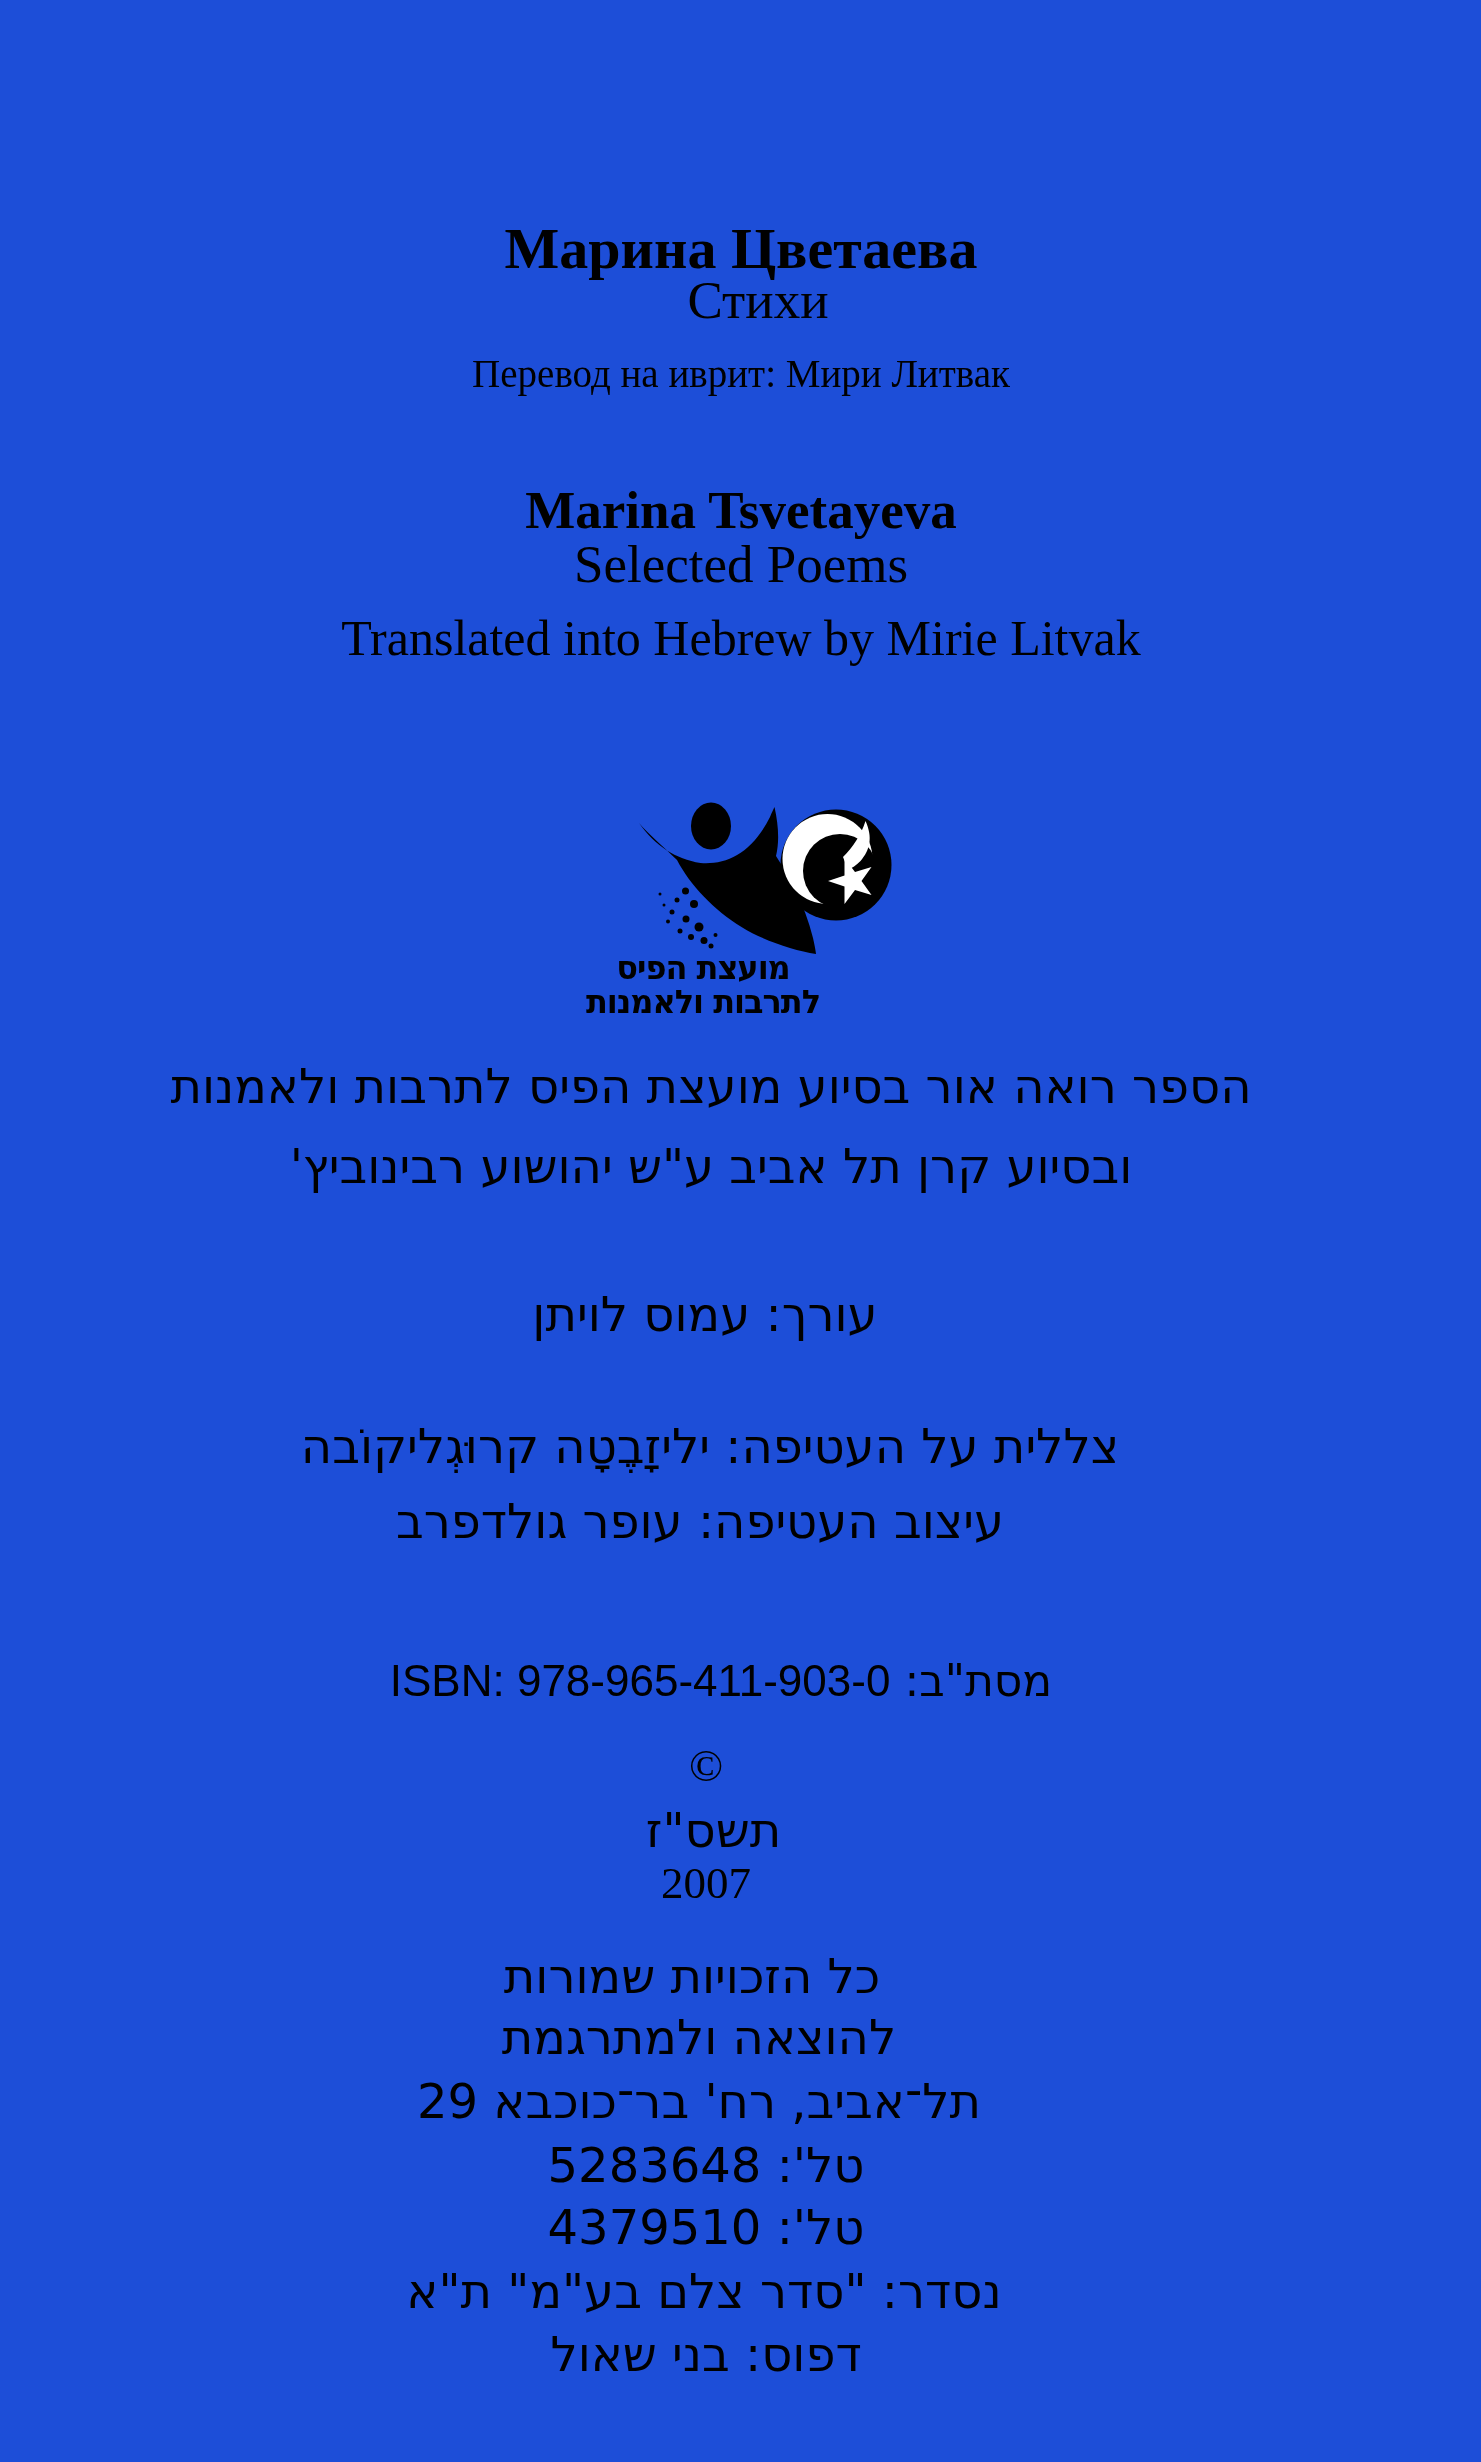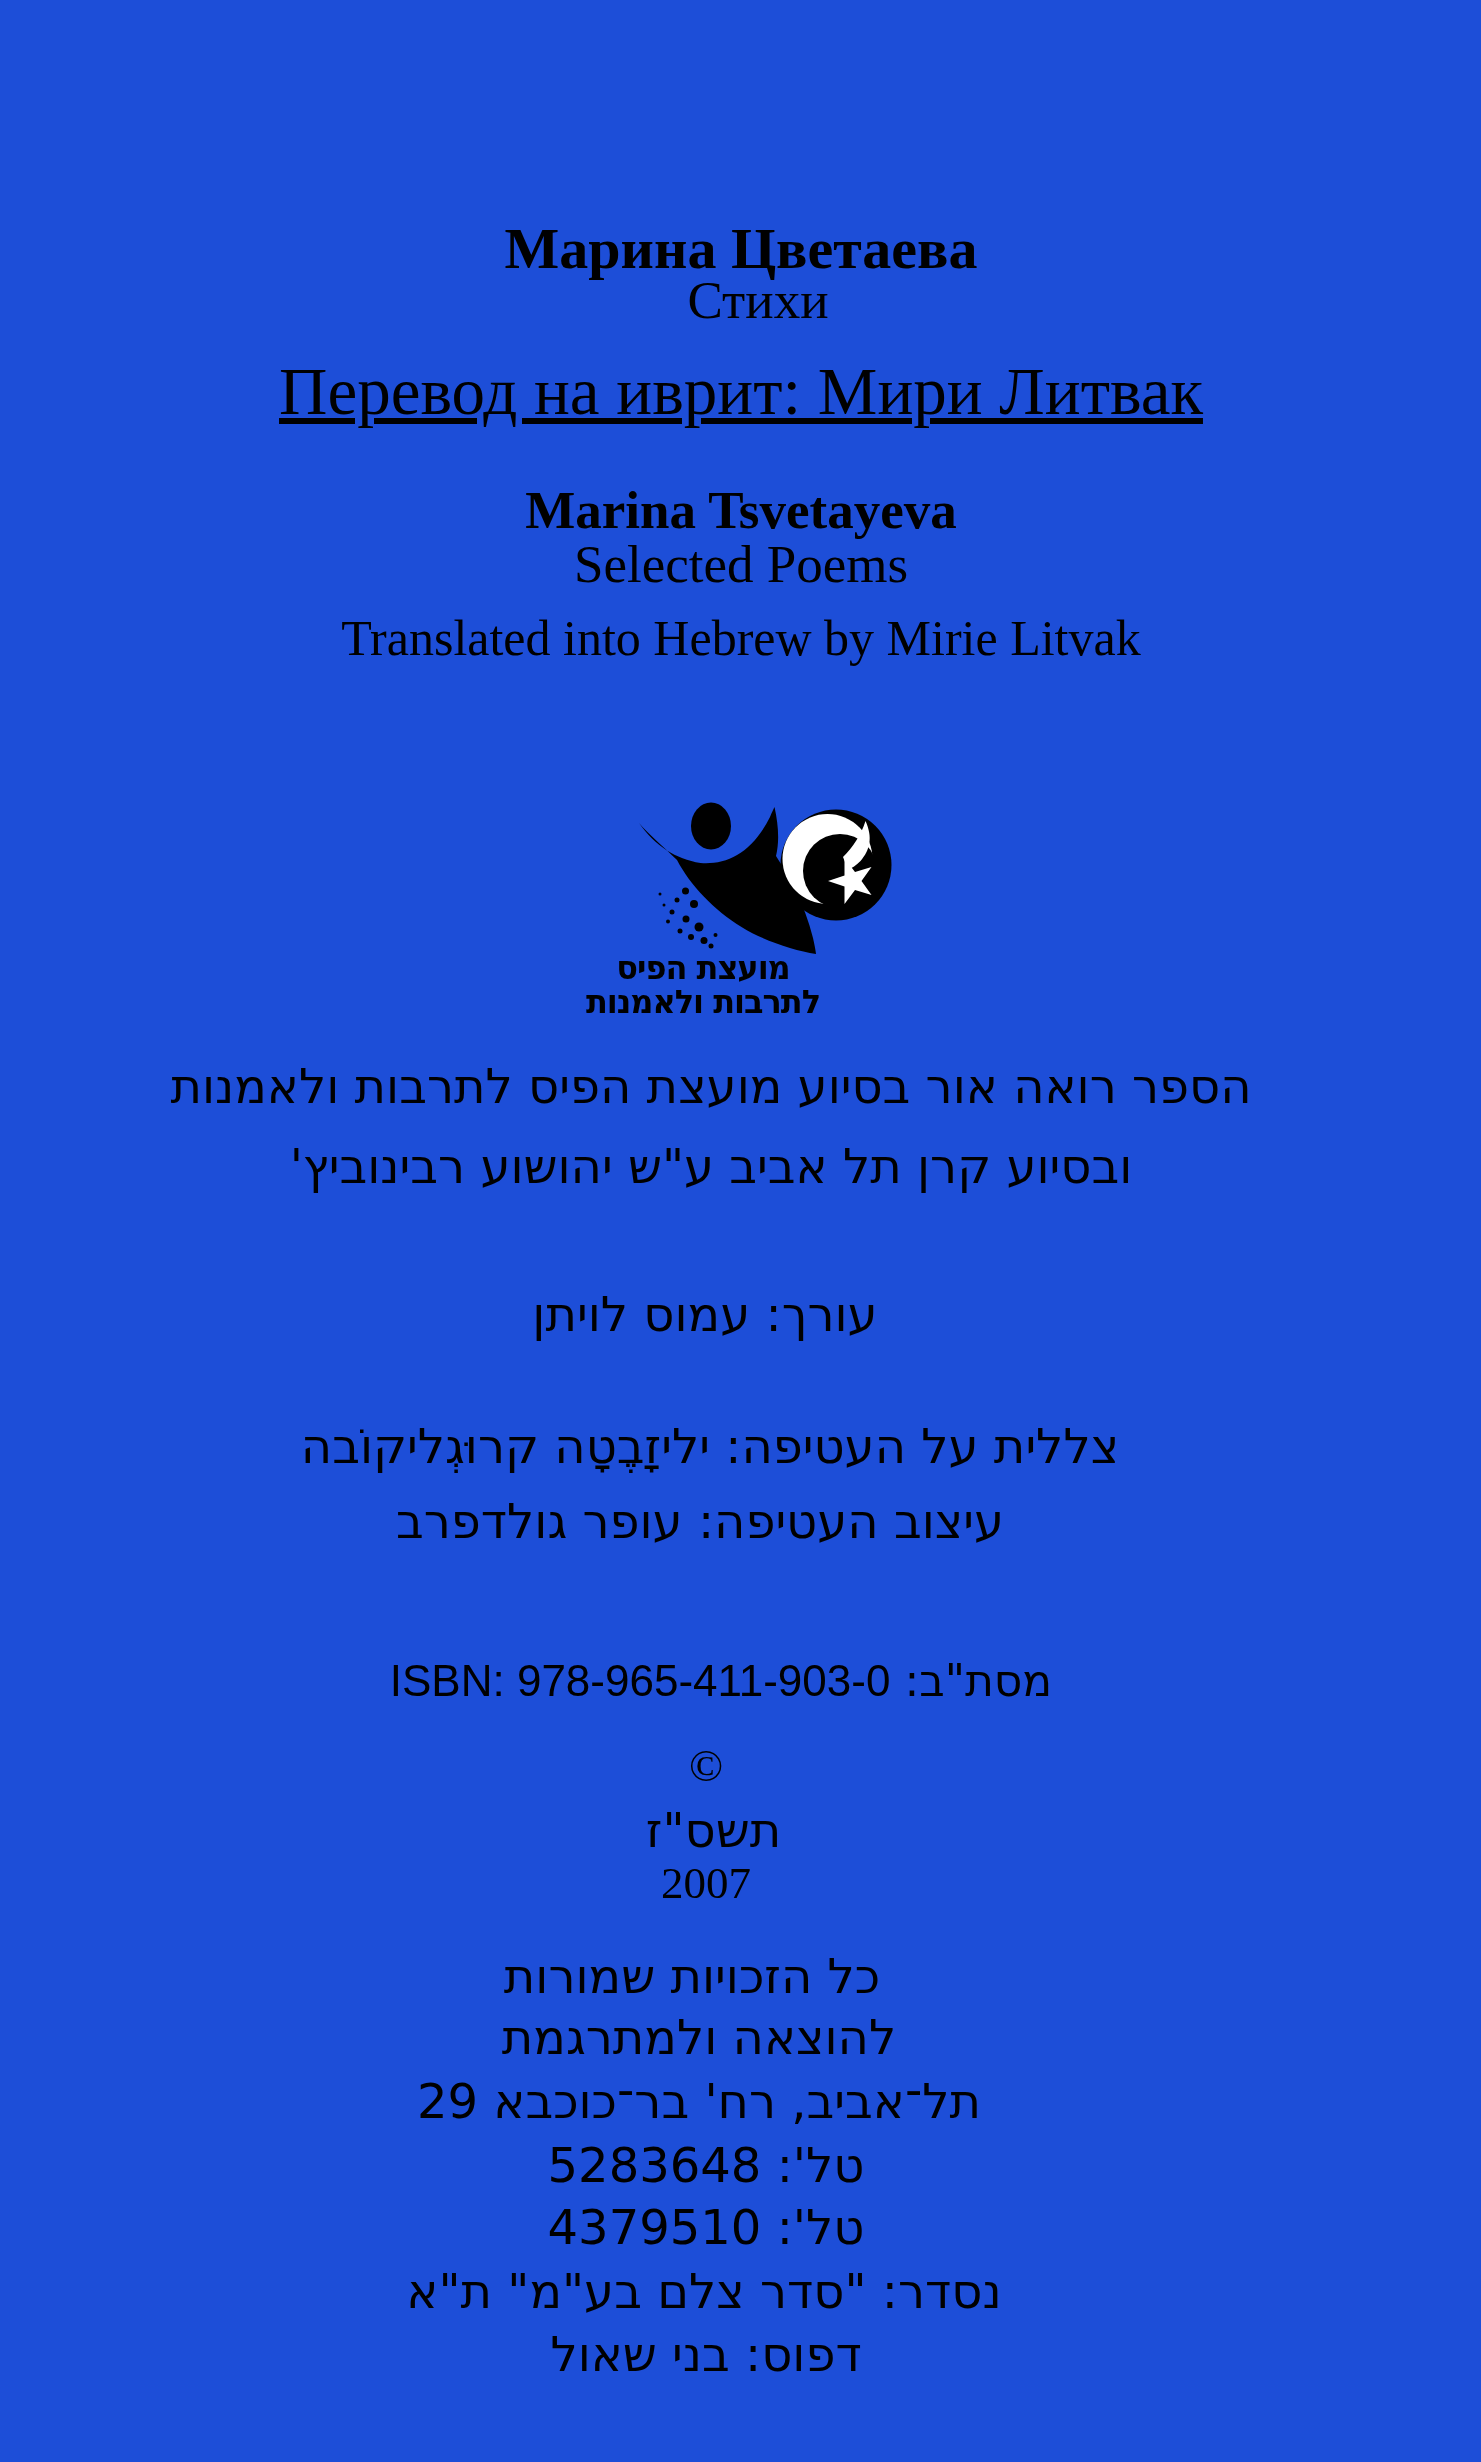--- a/index.html
+++ b/index.html
@@ -19,21 +19,21 @@
     white-space:nowrap;
     line-height:1.25;
   }
   .serif{font-family:"Liberation Serif","DejaVu Serif",serif;}
   .heb{font-family:"DejaVu Sans",sans-serif; direction:rtl;}
   .bold{font-weight:bold;}
 
   
   .ru1{top:213px;font-size:58px;}
   .ru2{top:267px;font-size:53px;margin-left:17px;}
-  .ru3{top:350px;font-size:67px;text-decoration:underline;}
+  .ru3{top:350px;font-size:39px;}
   
   .en1{top:477px;font-size:53px;}
   .en2{top:531px;font-size:53px;}
   .en3{top:607px;font-size:50px;}
   
   .logo-art{top:800px;}
   .logo-art svg{display:inline-block;transform:translateX(24px);}
   .logo-caption{
     top:951px;font-size:32px;line-height:34px;font-weight:bold;
     letter-spacing:-1px;transform:translateX(-38px);

